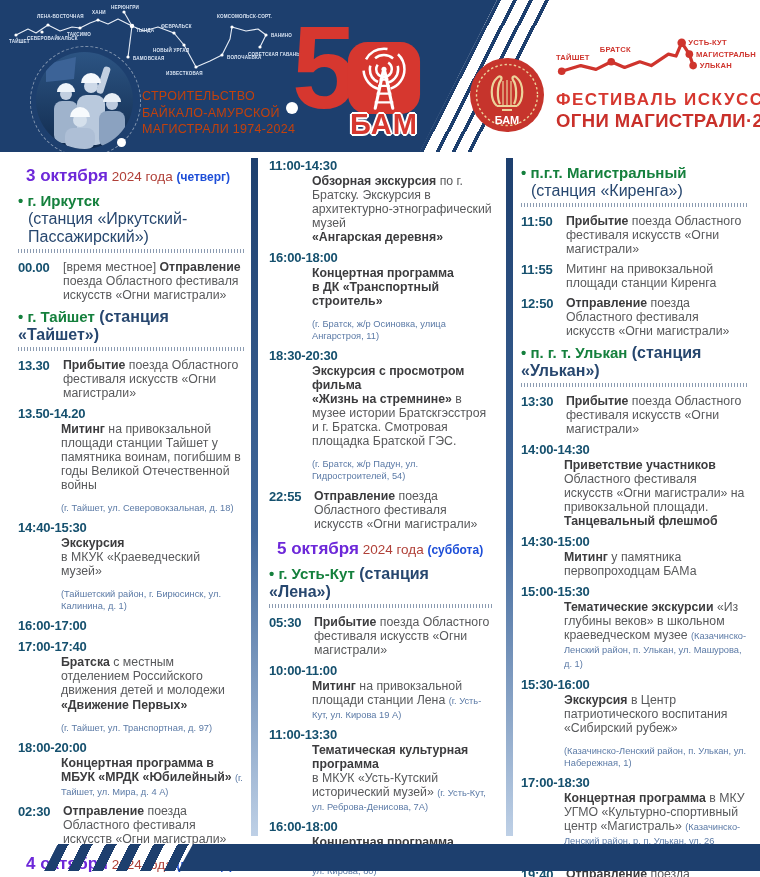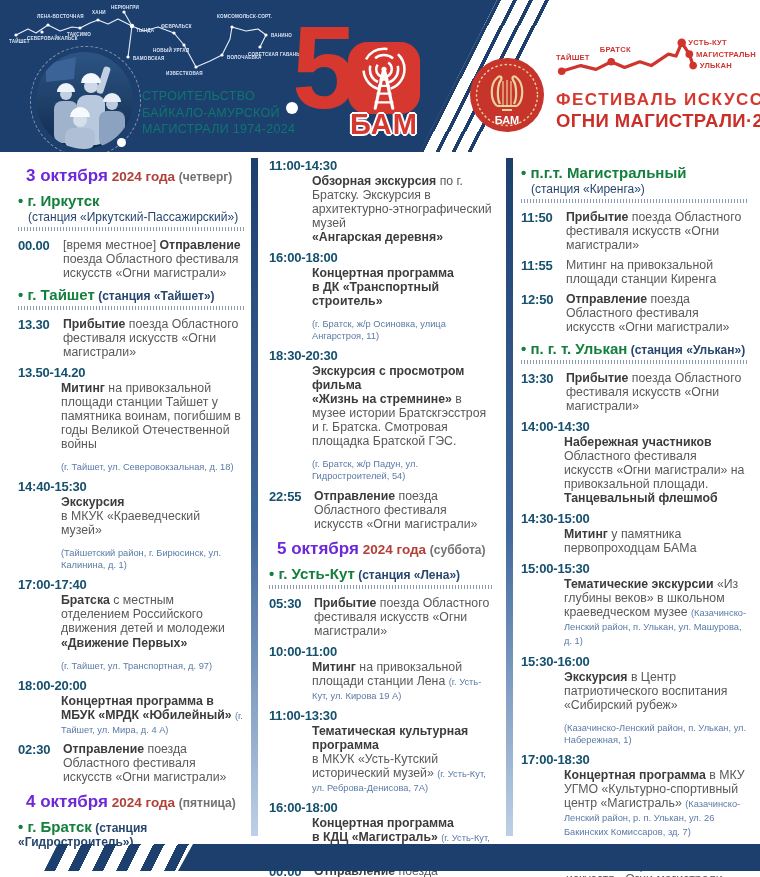--- a/index.html
+++ b/index.html
@@ -14,21 +14,21 @@
               transform:skewX(-27deg);transform-origin:0 0;
               background:repeating-linear-gradient(90deg,#1d3f6e 0 4px,transparent 4px 16px);}
   .bam-map{position:absolute;left:8px;top:5px;width:292px;height:80px;}
   .bam-map path{fill:none;stroke:#e8eef7;stroke-width:1.1;stroke-linejoin:round;}
   .maplbl{font-size:4.6px;font-weight:bold;fill:#d9e4f3;letter-spacing:.2px;}
   .maplbl-dot{fill:#ffffff;}
   .photo{position:absolute;left:36px;top:52px;width:97px;height:97px;border-radius:50%;overflow:hidden;}
   .photo-ring{position:absolute;left:30px;top:46px;width:109px;height:109px;border-radius:50%;
               border:1px dashed rgba(255,255,255,.45);}
   .hdr-dot{position:absolute;left:117px;top:138px;width:9px;height:9px;border-radius:50%;background:#fff;}
-  .constr{position:absolute;left:142px;top:88px;width:160px;color:#0f766e;font-size:12.5px;
+  .constr{position:absolute;left:142px;top:88px;width:160px;color:#c2410c;font-size:12.5px;
           line-height:1.32;letter-spacing:.3px;font-weight:500;}
 
   .logo50{position:absolute;left:292px;top:24px;width:140px;height:122px;}
   .digit5{position:absolute;left:0;top:-14px;font-size:116px;line-height:1;font-weight:bold;color:#d6372f;}
   .zero-emblem{position:absolute;left:54px;top:16px;width:76px;height:76px;}
   .bam-word{position:absolute;left:58px;top:84px;font-size:29px;font-weight:bold;color:#d6372f;
             letter-spacing:1px;
             text-shadow:-2px 0 0 #fff,2px 0 0 #fff,0 -2px 0 #fff,0 2px 0 #fff,
                         -1px -1px 0 #fff,1px 1px 0 #fff,-1px 1px 0 #fff,1px -1px 0 #fff;}
   .white-dot{position:absolute;left:-6px;top:78px;width:12px;height:12px;border-radius:50%;background:#fff;}
@@ -41,25 +41,25 @@
   .routelbl-dot{fill:#cf342d;}
   .fest-t1{color:#d6372f;font-size:17px;font-weight:600;letter-spacing:1.5px;margin-top:2px;white-space:nowrap;}
   .fest-t2{color:#c9302a;font-size:18.5px;font-weight:800;letter-spacing:.4px;white-space:nowrap;}
 
   
   .col{position:absolute;top:158px;font-size:12.3px;color:#58595b;}
   .vbar{position:absolute;top:158px;width:7px;height:678px;
         background:linear-gradient(180deg,#1d3f6e 0%,#41689b 55%,#bed0e6 100%);}
   .date-h{margin:8px 0 4px 0;}
   .d-day{color:#6d28d9;font-size:17px;font-weight:bold;margin-left:8px;}
-  .d-rest{color:#b04038;font-size:13.5px;font-weight:bold;}
-  .d-wd{color:#737373;font-size:12px;font-weight:bold;}
+  .d-rest{color:#b04038;font-size:13.5px;font-weight:normal;}
+  .d-wd{color:#1d4ed8;font-size:12px;font-weight:bold;}
   .city-h{margin:6px 0 2px 0;}
   .c-name{color:#15803d;font-size:15px;font-weight:bold;}
-  .station{color:#27476f;font-size:12px;font-weight:bold;}
+  .station{color:#27476f;font-size:16px;font-weight:bold;}
   div.station{margin-top:1px;margin-left:10px;font-weight:normal;}
   .sep{height:4px;margin:3px 0 7px 0;
        background:repeating-linear-gradient(90deg,#8b9bb1 0 1px,transparent 1px 3px);}
   .ev{display:flex;gap:5px;margin:0 0 6px 0;}
   .ev .t{min-width:40px;font-weight:bold;color:#15506e;font-size:13px;letter-spacing:-.2px;}
   .ev .bd{flex:1;line-height:1.14;white-space:pre-line;}
   .ev.own{display:block;}
   .ev.own .t{margin-bottom:1px;}
   .ev.own .bd{margin-left:43px;}
   .bld{font-weight:bold;color:#3c3c3e;}
@@ -214,20 +214,21 @@
       <div class="ev own">
         <div class="t">13.50-14.20</div>
         <div class="bd"><span class="bld">Митинг</span><span class="nrm"> на привокзальной площади станции Тайшет у памятника воинам, погибшим в годы Великой Отечественной войны</span><div class="venue">(г. Тайшет, ул. Северовокзальная, д. 18)</div></div>
       </div>
       <div class="ev own">
         <div class="t">14:40-15:30</div>
         <div class="bd"><span class="bld">Экскурсия</span><span class="nrm">
 в МКУК «Краеведческий музей»</span><div class="venue">(Тайшетский район, г. Бирюсинск, ул. Калинина, д. 1)</div></div>
       </div>
       <div class="ev own">
+        <div class="t">16:00-17:00</div>
       </div>
       <div class="ev own">
         <div class="t">17:00-17:40</div>
         <div class="bd"><span class="bld">Братска</span><span class="nrm"> с местным отделением Российского движения детей и молодежи </span><span class="bld">«Движение Первых»</span><div class="venue">(г. Тайшет, ул. Транспортная, д. 97)</div></div>
       </div>
       <div class="ev own">
         <div class="t">18:00-20:00</div>
         <div class="bd"><span class="bld">Концертная программа в МБУК «МРДК «Юбилейный» </span><span class="venue">(г. Тайшет, ул. Мира, д. 4 А)</span></div>
       </div>
       <div class="ev">
@@ -301,21 +302,21 @@
         <div class="bd"><span class="bld">Отправление</span><span class="nrm"> поезда Областного фестиваля искусств «Огни магистрали»</span></div>
       </div>
       <div class="city-h"><span class="c-name">• п. г. т. Улькан</span><span class="station"> (станция «Улькан»)</span></div>
       <div class="sep"></div>
       <div class="ev">
         <div class="t">13:30</div>
         <div class="bd"><span class="bld">Прибытие</span><span class="nrm"> поезда Областного фестиваля искусств «Огни магистрали»</span></div>
       </div>
       <div class="ev own">
         <div class="t">14:00-14:30</div>
-        <div class="bd"><span class="bld">Набережная участников</span><span class="nrm"> Областного фестиваля искусств «Огни магистрали» на привокзальной площади.
+        <div class="bd"><span class="bld">Приветствие участников</span><span class="nrm"> Областного фестиваля искусств «Огни магистрали» на привокзальной площади.
 </span><span class="bld">Танцевальный флешмоб</span></div>
       </div>
       <div class="ev own">
         <div class="t">14:30-15:00</div>
         <div class="bd"><span class="bld">Митинг</span><span class="nrm"> у памятника
 первопроходцам БАМа</span></div>
       </div>
       <div class="ev own">
         <div class="t">15:00-15:30</div>
         <div class="bd"><span class="bld">Тематические экскурсии</span><span class="nrm"> «Из глубины веков» в школьном краеведческом музее </span><span class="venue">(Казачинско-Ленский район, п. Улькан, ул. Машурова, д. 1)</span></div>

